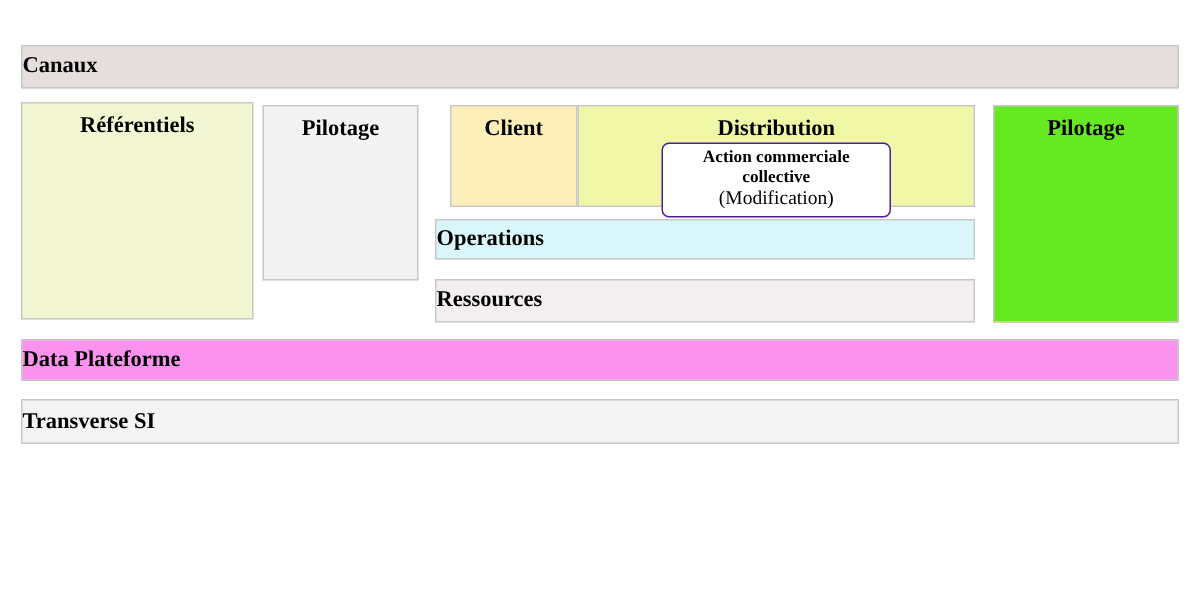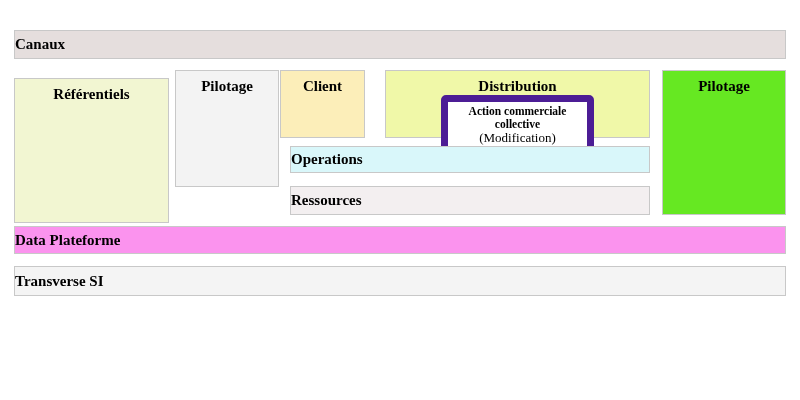--- a/index.html
+++ b/index.html
@@ -50,31 +50,31 @@
     justify-content: flex-start;
   }
 
   
   #blk-canaux {
     left: 14px;  top: 30px;  width: 772px;  height: 29px;
     background: #e5dedd;
   }
 
   #blk-referentiels {
-    left: 14px;  top: 78px;  width: 155px;  height: 145px;
+    left: 14px;  top: 68px;  width: 155px;  height: 145px;
     background: #f2f6d2;
   }
 
   #blk-pilotage {
     left: 175px; top: 70px;  width: 104px;  height: 117px;
     background: #f3f3f3;
   }
 
   #blk-client {
-    left: 280px; top: 70px;  width: 85px;   height: 68px;
+    left: 300px; top: 70px;  width: 85px;   height: 68px;
     background: #fceeb9;
   }
 
   #blk-distribution {
     left: 385px; top: 70px;  width: 265px;  height: 68px;
     background: #f0f8a8;
   }
 
   #blk-operations {
     left: 290px; top: 146px; width: 360px;  height: 27px;
@@ -102,21 +102,21 @@
   }
 
   
   #card-action {
     position: absolute;
     left: 55px;
     top: 24px;
     width: 153px;
     box-sizing: border-box;
     background: #ffffff;
-    border: 7px solid #4c1d95;
+    border: 1px solid #4c1d95;
     border-radius: 5px;
     padding: 3px 4px 4px 4px;
     text-align: center;
     line-height: 1.15;
   }
   #card-action .card-title {
     display: block;
     font-weight: bold;
     font-size: 11.5px;
     color: #000000;

